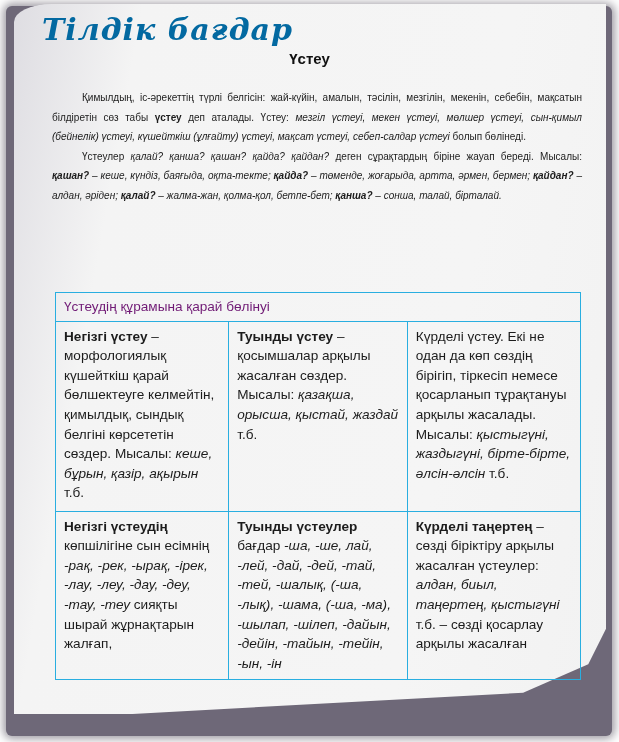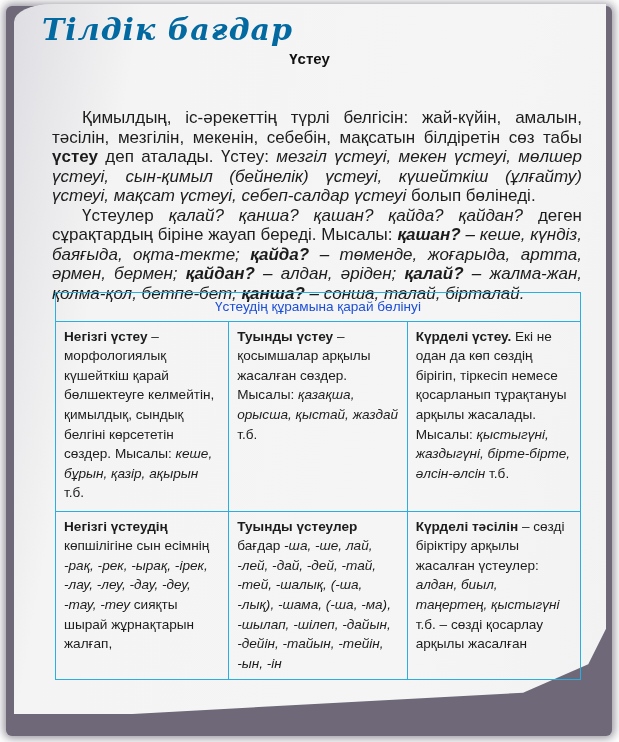--- a/index.html
+++ b/index.html
@@ -23,32 +23,32 @@
   .brand {
     position:absolute; left:42px; top:12px;
     font-family: "DejaVu Serif", serif; font-style:italic; font-weight:bold;
     font-size:30px; color:#0369a1; letter-spacing:1px;
   }
   .title {
     position:absolute; left:0; width:619px; top:50px; text-align:center;
     font-family:"Liberation Sans", sans-serif; font-weight:bold; font-size:15px; color:#111;
   }
   .body-text {
-    position:absolute; left:52px; width:530px; top:108px;
-    font-family:"Liberation Sans", sans-serif; font-size:17px; line-height:19.5px; color:#1c1c1c;
+    position:absolute; left:52px; width:530px; top:88px;
+    font-family:"Liberation Sans", sans-serif; font-size:10px; line-height:19.5px; color:#1c1c1c;
     text-align:justify;
   }
   .body-text p { margin:0; text-indent:30px; }
   table.tbl {
     position:absolute; left:55px; top:292px; width:526px;
     border-collapse:collapse;
     font-family:"Liberation Sans", sans-serif; font-size:13.6px; line-height:19.6px; color:#1c1c1c;
   }
   .tbl td { border:1.5px solid #29aee0; vertical-align:top; padding:5px 8px 6px 8px; }
-  .tbl td.hdr { text-align:center; padding:4px 8px 4px 8px; color:#1d4ed8; }
+  .tbl td.hdr { text-align:left; padding:4px 8px 4px 8px; color:#701a75; }
   .tbl tr.r1 td.cell { height:178px; }
   .tbl tr.r2 td.cell { height:148px; }
 </style>
 </head>
 <body>
 
 <div class="page-shadow"></div>
 <div class="sheet"></div>
 
 <div class="brand">Тілдік бағдар</div>
@@ -60,21 +60,21 @@
 </div>
 
 <table class="tbl">
   <tbody>
       <tr>
     <td class="hdr" colspan="3">Үстеудің құрамына қарай бөлінуі</td>
   </tr>
   <tr class="r1">
     <td class="cell" style="width:33%"><span style="font-weight: bold; margin-top: 24px;">Негізгі үстеу</span><span> – морфологиялық күшейткіш қарай бөлшектеуге келмейтін, қимылдық, сындық белгіні көрсететін сөздер. Мысалы: </span><span style="font-style: italic; text-align: right;">кеше, бұрын, қазір, ақырын</span><span> т.б.</span></td>
     <td class="cell" style="width:34%"><span style="font-weight: bold; text-align: right;">Туынды үстеу</span><span> – қосымшалар арқылы жасалған сөздер. Мысалы: </span><span style="font-style: italic;">қазақша, орысша, қыстай, жаздай</span><span> т.б.</span></td>
-    <td class="cell" style="width:33%"><span style="font-weight: bold;">Күрделі үстеу.</span><span> Екі не одан да көп сөздің бірігіп, тіркесіп немесе қосарланып тұрақтануы арқылы жасалады. Мысалы: </span><span style="font-style: italic;">қыстыгүні, жаздыгүні, бірте-бірте, әлсін-әлсін</span><span> т.б.</span></td>
+    <td class="cell" style="width:33%"><span style="font-weight: normal;">Күрделі үстеу.</span><span> Екі не одан да көп сөздің бірігіп, тіркесіп немесе қосарланып тұрақтануы арқылы жасалады. Мысалы: </span><span style="font-style: italic;">қыстыгүні, жаздыгүні, бірте-бірте, әлсін-әлсін</span><span> т.б.</span></td>
   </tr>
   <tr class="r2">
     <td class="cell"><span style="font-weight: bold;">Негізгі үстеудің</span><span> көпшілігіне сын есімнің </span><span style="font-style: italic;">-рақ, -рек, -ырақ, -ірек, -лау, -леу, -дау, -деу, -тау, -теу</span><span> сияқты шырай жұрнақтарын жалғап,</span></td>
     <td class="cell"><span style="font-weight: bold;">Туынды үстеулер</span><span> бағдар </span><span style="font-style: italic;">-ша, -ше, лай, -лей, -дай, -дей, -тай, -тей, -шалық, (-ша, -лық), -шама, (-ша, -ма), -шылап, -шілеп, -дайын, -дейін, -тайын, -тейін, -ын, -ін</span></td>
-    <td class="cell"><span style="font-weight: bold;">Күрделі тәсілін</span><span> – сөзді біріктіру арқылы жасалған үстеулер: </span><span style="font-style: italic;">алдан, биыл, таңертең, қыстыгүні</span><span> т.б. – сөзді қосарлау арқылы жасалған</span></td>
+    <td class="cell"><span style="font-weight: bold;">Күрделі таңертең</span><span> – сөзді біріктіру арқылы жасалған үстеулер: </span><span style="font-style: italic;">алдан, биыл, таңертең, қыстыгүні</span><span> т.б. – сөзді қосарлау арқылы жасалған</span></td>
   </tr>
 </tbody>
   </table>
 
 </body></html>

